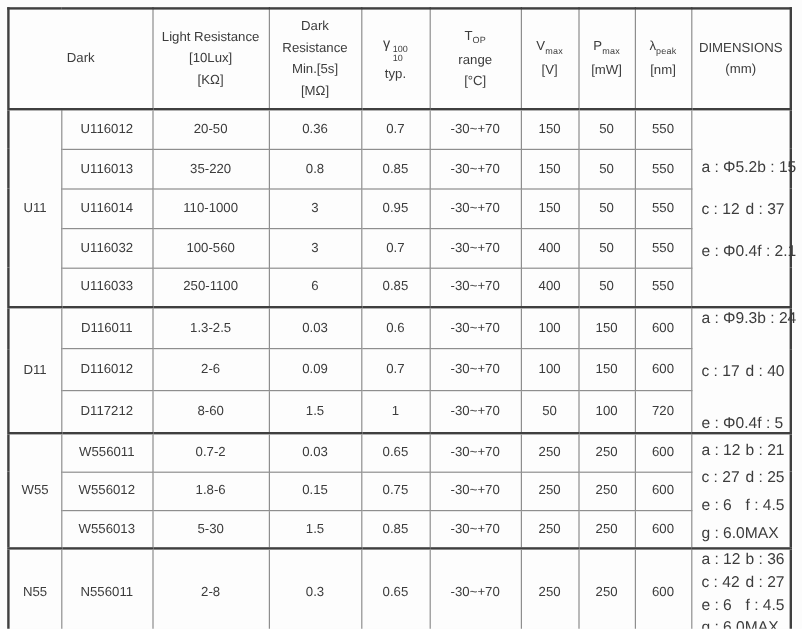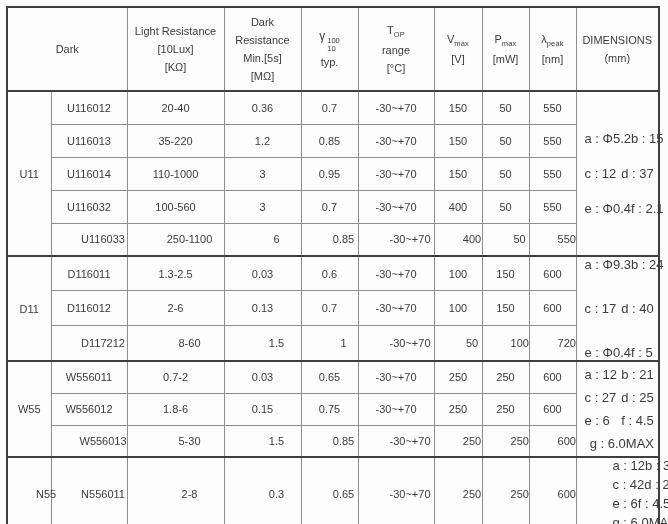--- a/index.html
+++ b/index.html
@@ -24,41 +24,41 @@
     background:#fdfdfd;
   }
   th,td{
     border:1px solid var(--line);
     text-align:center;vertical-align:middle;
     font-weight:normal;font-size:11px;padding:0;
     color:var(--text);
   }
   thead tr{height:84px;}
   thead th{border-bottom:2px solid var(--heavy);}
-  tr.sec-end td{border-bottom:2px solid var(--heavy);padding-left:28px;}
+  tr.sec-end td{border-bottom:2px solid var(--heavy);}
   td[rowspan]{border-bottom:2px solid var(--heavy);}
   .r33{height:33px;}
   .r32{height:32px;}
   .r68{height:68px;}
   .hl{line-height:1.65;}
   sub.sm{font-size:7.5px;letter-spacing:.2px;}
   .stack{
     display:inline-flex;flex-direction:column;align-items:flex-start;
     font-size:7.5px;line-height:1.1;margin-left:2px;vertical-align:-3px;
   }
   .gsym{font-size:12px;}
   .dims{padding:0;}
   .dim{
     display:flex;flex-direction:column;justify-content:center;
     height:100%;box-sizing:border-box;padding:0 4px 0 8px;
     font-size:13px;
   }
   .dim-line{display:grid;grid-template-columns:1.12fr 1fr;text-align:left;}
   .dim-line span{white-space:nowrap;}
-  .dim-line .full{grid-column:1/-1;text-align:right;}
+  .dim-line .full{grid-column:1/-1;}
   .gap-lg{row-gap:20px;}
   .gap-md{row-gap:29px;}
   .gap-sm{row-gap:8px;}
   .gap-xs{row-gap:4px;}
 </style>
 </head>
 <body>
 
 <div class="page">
 <table class="spec">
@@ -116,21 +116,21 @@
         <div class="hl">DIMENSIONS</div>
         <div class="hl">(mm)</div>
       </th>
     </tr>
   </thead>
   <tbody>
 
     <tr class="r33">
       <td rowspan="5">U11</td>
       <td>U116012</td>
-      <td>20-40</td>
+      <td>20-50</td>
       <td>0.36</td>
       <td>0.7</td>
       <td>-30~+70</td>
       <td>150</td>
       <td>50</td>
       <td>550</td>
       <td rowspan="5" class="dims">
         <div class="dim gap-lg">
           <div class="dim-line">
                 <span>a : Φ5.2</span>
@@ -143,21 +143,21 @@
           <div class="dim-line">
                 <span>e : Φ0.4</span>
                 <span>f : 2.1</span>
               </div>
         </div>
       </td>
     </tr>
     <tr class="r33">
       <td>U116013</td>
       <td>35-220</td>
-      <td>1.2</td>
+      <td>0.8</td>
       <td>0.85</td>
       <td>-30~+70</td>
       <td>150</td>
       <td>50</td>
       <td>550</td>
     </tr>
     <tr class="r33">
       <td>U116014</td>
       <td>110-1000</td>
       <td>3</td>
@@ -211,21 +211,21 @@
           <div class="dim-line">
                 <span>e : Φ0.4</span>
                 <span>f : 5</span>
               </div>
         </div>
       </td>
     </tr>
     <tr class="r32">
       <td>D116012</td>
       <td>2-6</td>
-      <td>0.13</td>
+      <td>0.09</td>
       <td>0.7</td>
       <td>-30~+70</td>
       <td>100</td>
       <td>150</td>
       <td>600</td>
     </tr>
     <tr class="r33 sec-end">
       <td>D117212</td>
       <td>8-60</td>
       <td>1.5</td>

